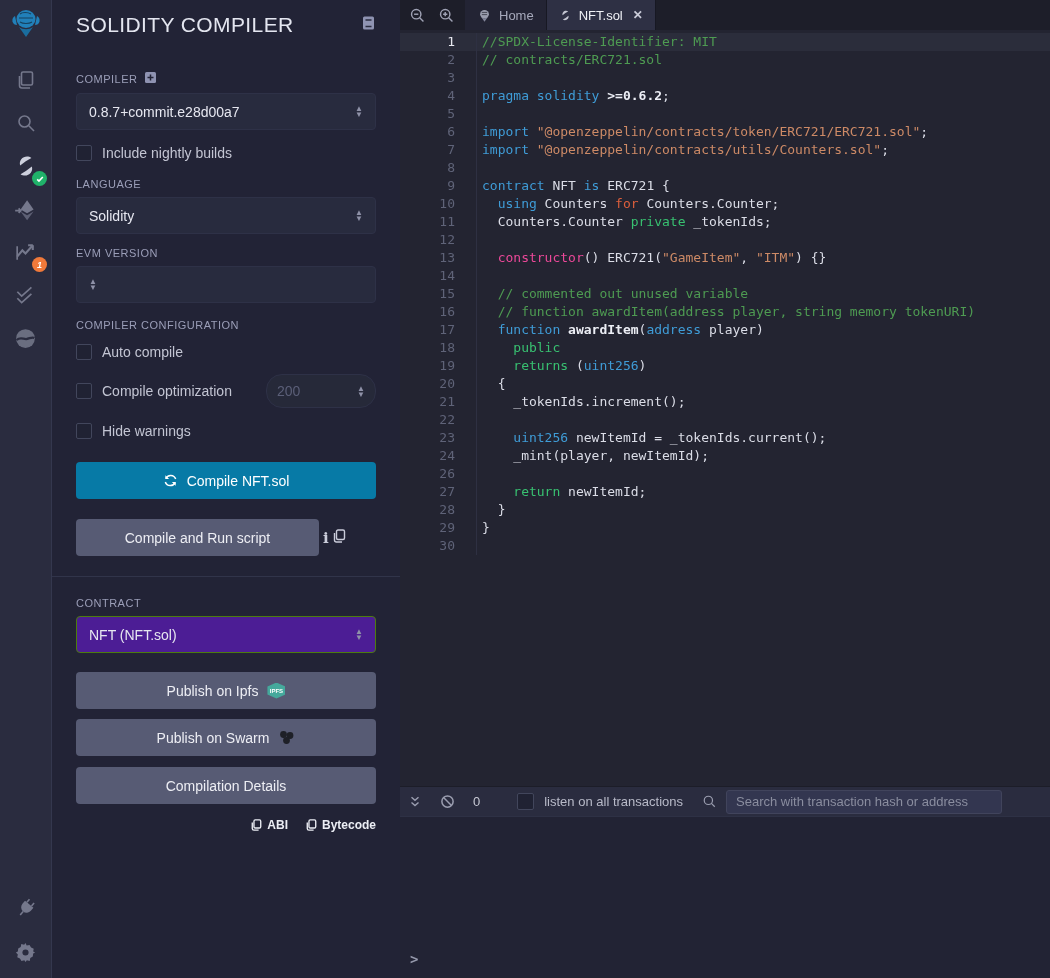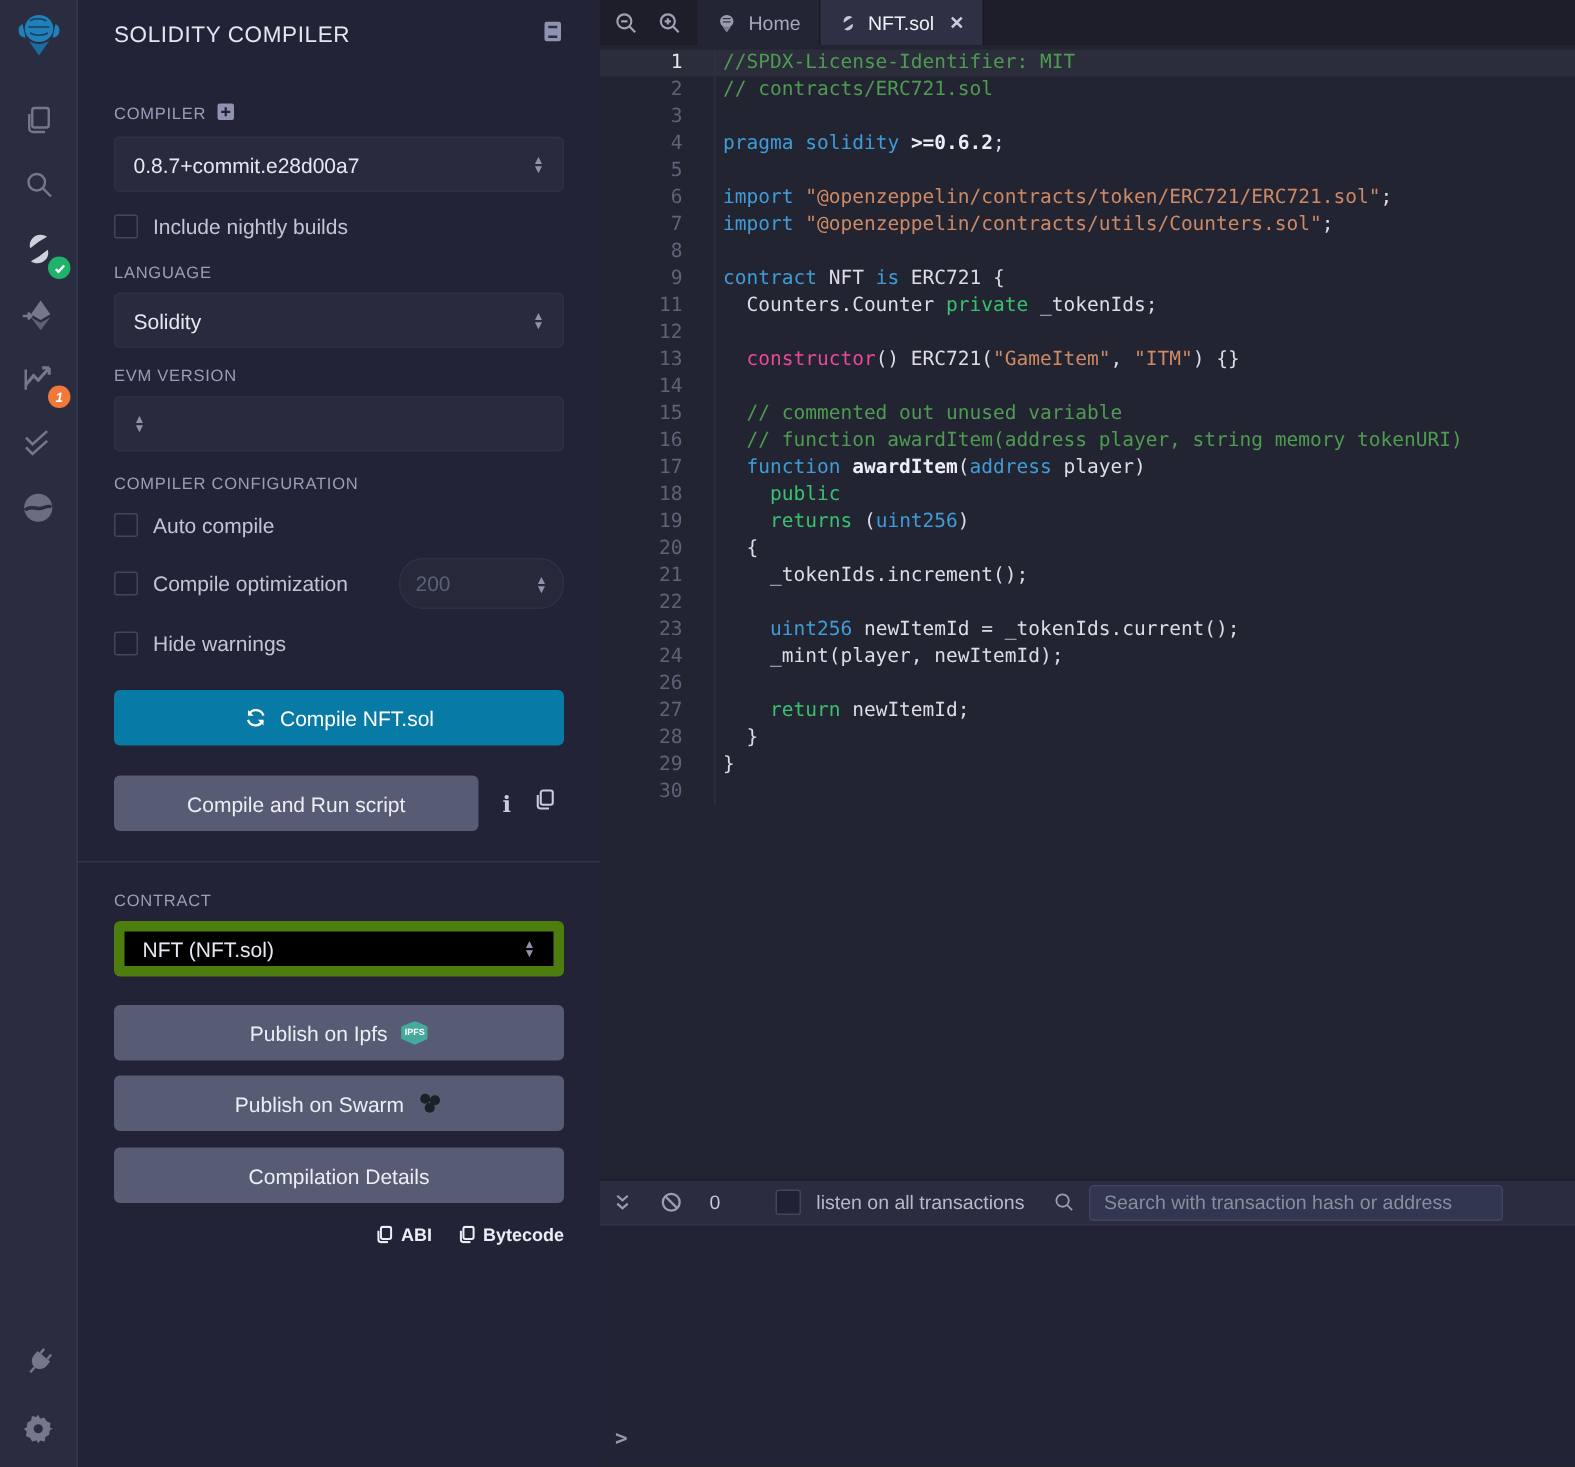--- a/index.html
+++ b/index.html
@@ -17,21 +17,21 @@
   .rail-item.active svg{ stroke:#cdd0dd; }
   .badge{ position:absolute; right:4px; bottom:-2px; min-width:15px; height:15px; border-radius:50%;
           font-size:9px; font-weight:bold; color:#fff; display:flex; align-items:center; justify-content:center;}
   .badge.green{ background:#20b26a; }
   .badge.orange{ background:#f0793a; font-style:italic; }
 
   
   .panel{ position:absolute; left:52px; top:0; width:348px; height:978px; background:#222336;
           padding:0 24px; }
   .panel-header{ display:flex; align-items:center; justify-content:space-between; margin-top:13px;}
-  .panel-title{ font-size:15px; font-weight:500; color:#e4e6f0; letter-spacing:.4px;}
+  .panel-title{ font-size:21px; font-weight:500; color:#e4e6f0; letter-spacing:.4px;}
   .sec-label{ font-size:11px; font-weight:500; color:#9b9eb8; letter-spacing:.5px; display:flex; align-items:center; gap:7px;}
   .select{ height:37px; background:#282b3e; border:1px solid #2e3147; border-radius:4px; display:flex;
            align-items:center; padding:0 12px; font-size:14px; color:#e6e7f0; cursor:pointer;}
   .select .grow{ flex:1; }
   .arrows{ display:flex; flex-direction:column; line-height:5px; font-size:8px; color:#8f92a8; gap:1px;}
   .check-row{ display:flex; align-items:center; gap:10px; font-size:14px; color:#c3c5d3; }
   .cb{ width:16px; height:16px; background:#202233; border:1px solid #42465c; border-radius:2px; cursor:pointer; flex:none;}
   .btn{ width:100%; height:37px; border:none; border-radius:4px; font-size:14px; color:#fff;
         font-family:inherit; display:flex; align-items:center; justify-content:center; gap:9px; cursor:pointer;}
   .btn.primary{ background:#077aa6; }
@@ -255,39 +255,39 @@
     <button class="btn primary" style="margin-top:23px">
       <svg width="15" height="15" viewBox="0 0 16 16">
         <path d="M13.5 6.5A5.6 5.6 0 0 0 3 6" stroke="#fff" stroke-width="1.6" fill="none"></path>
         <path d="M2.5 2.5v4h4z" fill="#fff"></path>
         <path d="M2.5 9.5A5.6 5.6 0 0 0 13 10" stroke="#fff" stroke-width="1.6" fill="none"></path>
         <path d="M13.5 13.5v-4h-4z" fill="#fff"></path>
       </svg>
       <span>Compile NFT.sol</span>
     </button>
 
-    <div style="display:flex; align-items:center; margin-top:20px; gap:16px">
+    <div style="display:flex; align-items:center; margin-top:20px; gap:4px">
       <button class="btn secondary" style="width:243px">
         <span>Compile and Run script</span>
       </button>
       <span style="font-family:'DejaVu Serif',serif; font-weight:bold; font-size:15px; color:#caccda; cursor:pointer">i</span>
       <span style="cursor:pointer">
         <svg width="13" height="14" viewBox="0 0 13 14">
             <rect x="3.5" y="1" width="8" height="9.5" rx="1.5" stroke="#caccda" stroke-width="1.4" fill="none"></rect>
             <path d="M1.5 4v7A2 2 0 0 0 3.5 13H9" stroke="#caccda" stroke-width="1.4" fill="none"></path>
           </svg>
       </span>
     </div>
 
     <hr class="divider">
 
     <div class="sec-label" style="margin-top:20px">
       <span>CONTRACT</span>
     </div>
-    <div class="select" style="margin-top:7px; border:7px solid #4d7c0f; background:#000000">
+    <div class="select" style="margin-top:7px; border:1px solid #4d7c0f; background:#4c1d95">
       <span class="grow">NFT (NFT.sol)</span>
       <span class="arrows">
           <span>▲</span>
           <span>▼</span>
         </span>
     </div>
 
     <button class="btn secondary" style="margin-top:19px">
       <span>Publish on Ipfs</span>
       <span class="ipfs-hex">IPFS</span>
@@ -359,20 +359,21 @@
     <div class="editor" id="code-lines">
         <div class="code-line active"><span class="ln">1</span><span class="lc"><span class="tk-c">//SPDX-License-Identifier: MIT</span></span></div>
         <div class="code-line"><span class="ln">2</span><span class="lc"><span class="tk-c">// contracts/ERC721.sol</span></span></div>
         <div class="code-line"><span class="ln">3</span><span class="lc"></span></div>
         <div class="code-line"><span class="ln">4</span><span class="lc"><span class="tk-k">pragma</span><span class="tk-p"> </span><span class="tk-k">solidity</span><span class="tk-p"> </span><span class="tk-b">&gt;=0.6.2</span><span class="tk-p">;</span></span></div>
         <div class="code-line"><span class="ln">5</span><span class="lc"></span></div>
         <div class="code-line"><span class="ln">6</span><span class="lc"><span class="tk-k">import</span><span class="tk-p"> </span><span class="tk-s">"@openzeppelin/contracts/token/ERC721/ERC721.sol"</span><span class="tk-p">;</span></span></div>
         <div class="code-line"><span class="ln">7</span><span class="lc"><span class="tk-k">import</span><span class="tk-p"> </span><span class="tk-s">"@openzeppelin/contracts/utils/Counters.sol"</span><span class="tk-p">;</span></span></div>
         <div class="code-line"><span class="ln">8</span><span class="lc"></span></div>
         <div class="code-line"><span class="ln">9</span><span class="lc"><span class="tk-k">contract</span><span class="tk-p"> NFT </span><span class="tk-k">is</span><span class="tk-p"> ERC721 {</span></span></div>
+        <div class="code-line"><span class="ln">10</span><span class="lc"><span class="tk-p">  </span><span class="tk-k">using</span><span class="tk-p"> Counters </span><span class="tk-o">for</span><span class="tk-p"> Counters.Counter;</span></span></div>
         <div class="code-line"><span class="ln">11</span><span class="lc"><span class="tk-p">  Counters.Counter </span><span class="tk-g">private</span><span class="tk-p"> _tokenIds;</span></span></div>
         <div class="code-line"><span class="ln">12</span><span class="lc"></span></div>
         <div class="code-line"><span class="ln">13</span><span class="lc"><span class="tk-p">  </span><span class="tk-m">constructor</span><span class="tk-p">() ERC721(</span><span class="tk-s">"GameItem"</span><span class="tk-p">, </span><span class="tk-s">"ITM"</span><span class="tk-p">) {}</span></span></div>
         <div class="code-line"><span class="ln">14</span><span class="lc"></span></div>
         <div class="code-line"><span class="ln">15</span><span class="lc"><span class="tk-p">  </span><span class="tk-c">// commented out unused variable</span></span></div>
         <div class="code-line"><span class="ln">16</span><span class="lc"><span class="tk-p">  </span><span class="tk-c">// function awardItem(address player, string memory tokenURI)</span></span></div>
         <div class="code-line"><span class="ln">17</span><span class="lc"><span class="tk-p">  </span><span class="tk-k">function</span><span class="tk-p"> </span><span class="tk-b">awardItem</span><span class="tk-p">(</span><span class="tk-k">address</span><span class="tk-p"> player)</span></span></div>
         <div class="code-line"><span class="ln">18</span><span class="lc"><span class="tk-p">    </span><span class="tk-g">public</span></span></div>
         <div class="code-line"><span class="ln">19</span><span class="lc"><span class="tk-p">    </span><span class="tk-g">returns</span><span class="tk-p"> (</span><span class="tk-k">uint256</span><span class="tk-p">)</span></span></div>
         <div class="code-line"><span class="ln">20</span><span class="lc"><span class="tk-p">  {</span></span></div>

